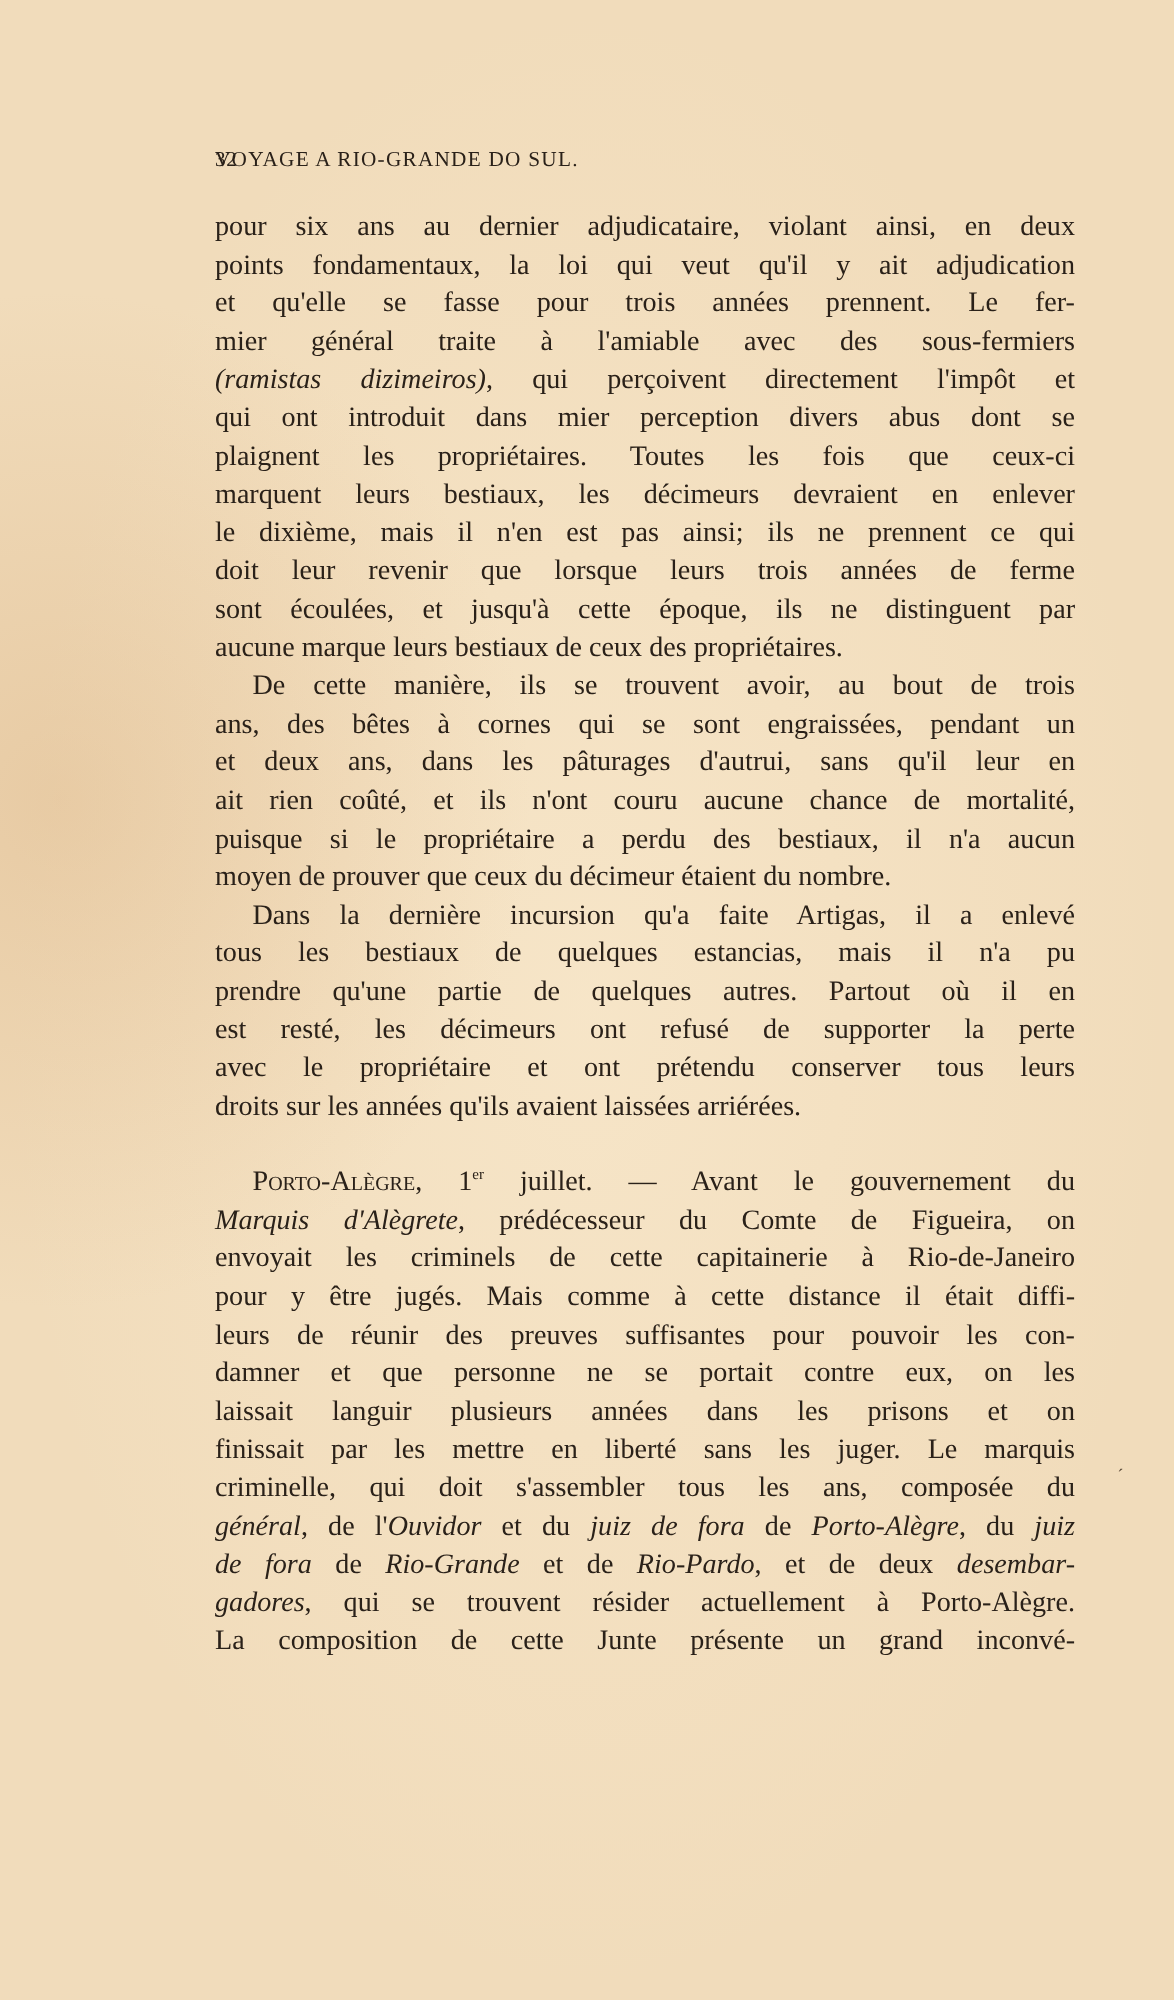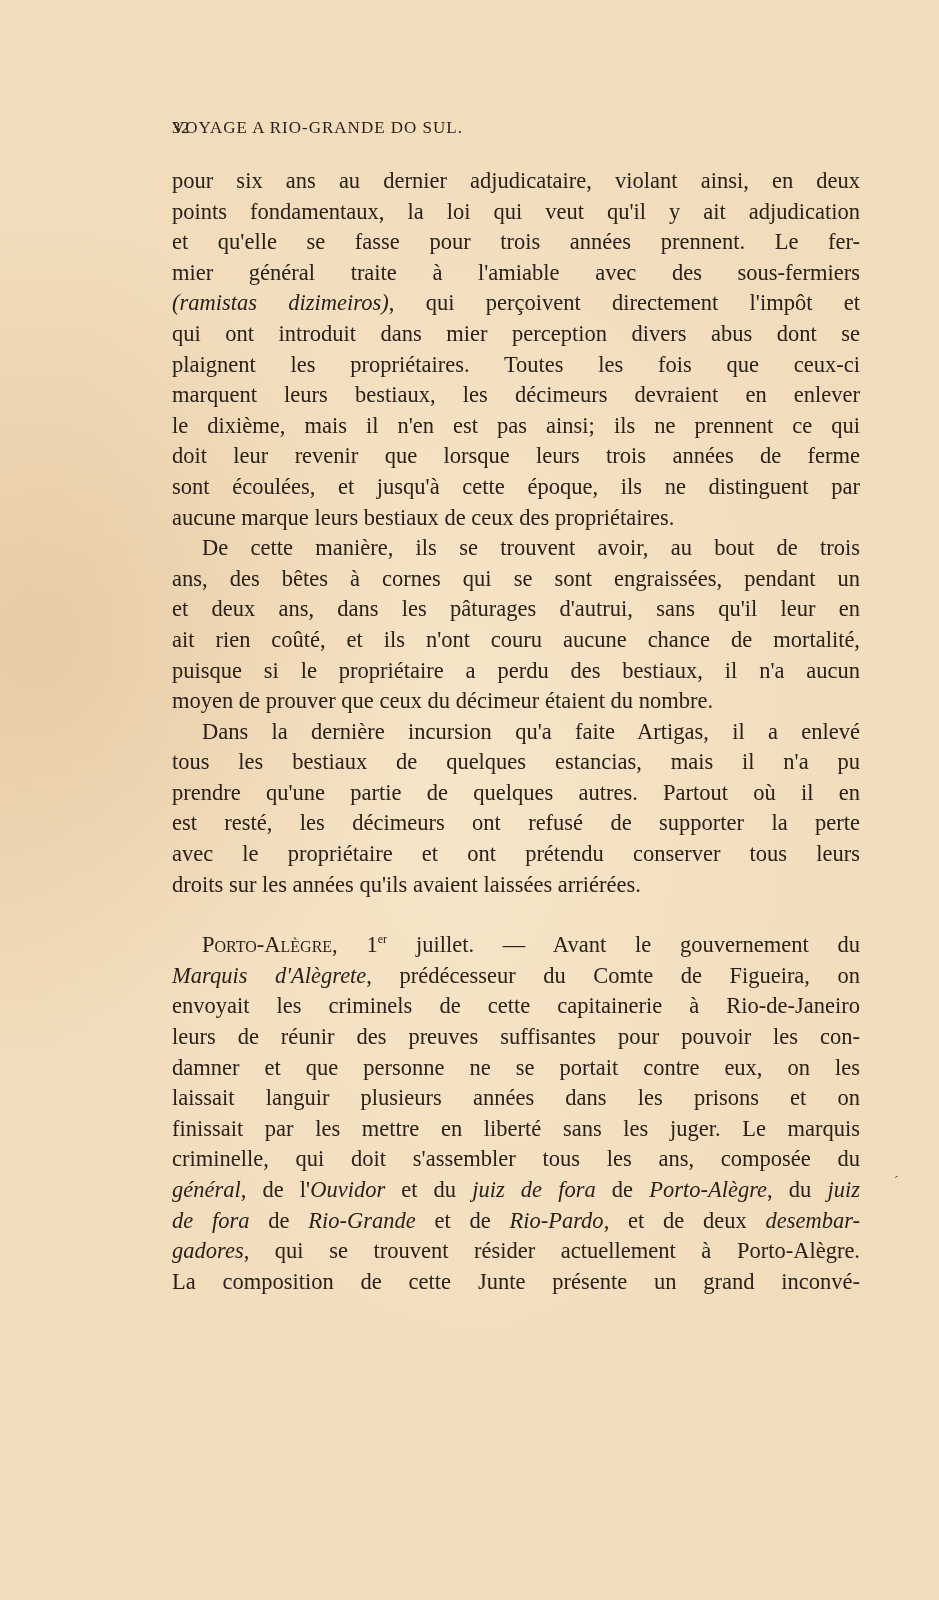--- a/index.html
+++ b/index.html
@@ -71,20 +71,21 @@
         <span class="line">prendre qu'une partie de quelques autres. Partout où il en</span>
         <span class="line">est resté, les décimeurs ont refusé de supporter la perte</span>
         <span class="line">avec le propriétaire et ont prétendu conserver tous leurs</span>
         <span class="line last">droits sur les années qu'ils avaient laissées arriérées.</span>
       </div>
       <div class="gap"></div>
       <div>
         <span class="line indent"><span class="sc">Porto-Alègre</span>, 1<sup>er</sup> juillet. — Avant le gouvernement du</span>
         <span class="line"><i>Marquis d'Alègrete</i>, prédécesseur du Comte de Figueira, on</span>
         <span class="line">envoyait les criminels de cette capitainerie à Rio-de-Janeiro</span>
+        <span class="line">pour y être jugés. Mais comme à cette distance il était diffi-</span>
         <span class="line">leurs de réunir des preuves suffisantes pour pouvoir les con-</span>
         <span class="line">damner et que personne ne se portait contre eux, on les</span>
         <span class="line">laissait languir plusieurs années dans les prisons et on</span>
         <span class="line">finissait par les mettre en liberté sans les juger. Le marquis</span>
         <span class="line">criminelle, qui doit s'assembler tous les ans, composée du</span>
         <span class="line"><i>général</i>, de l'<i>Ouvidor</i> et du <i>juiz de fora</i> de <i>Porto-Alègre</i>, du <i>juiz</i></span>
         <span class="line"><i>de fora</i> de <i>Rio-Grande</i> et de <i>Rio-Pardo</i>, et de deux <i>desembar-</i></span>
         <span class="line"><i>gadores</i>, qui se trouvent résider actuellement à Porto-Alègre.</span>
         <span class="line">La composition de cette Junte présente un grand inconvé-</span>
       </div>

